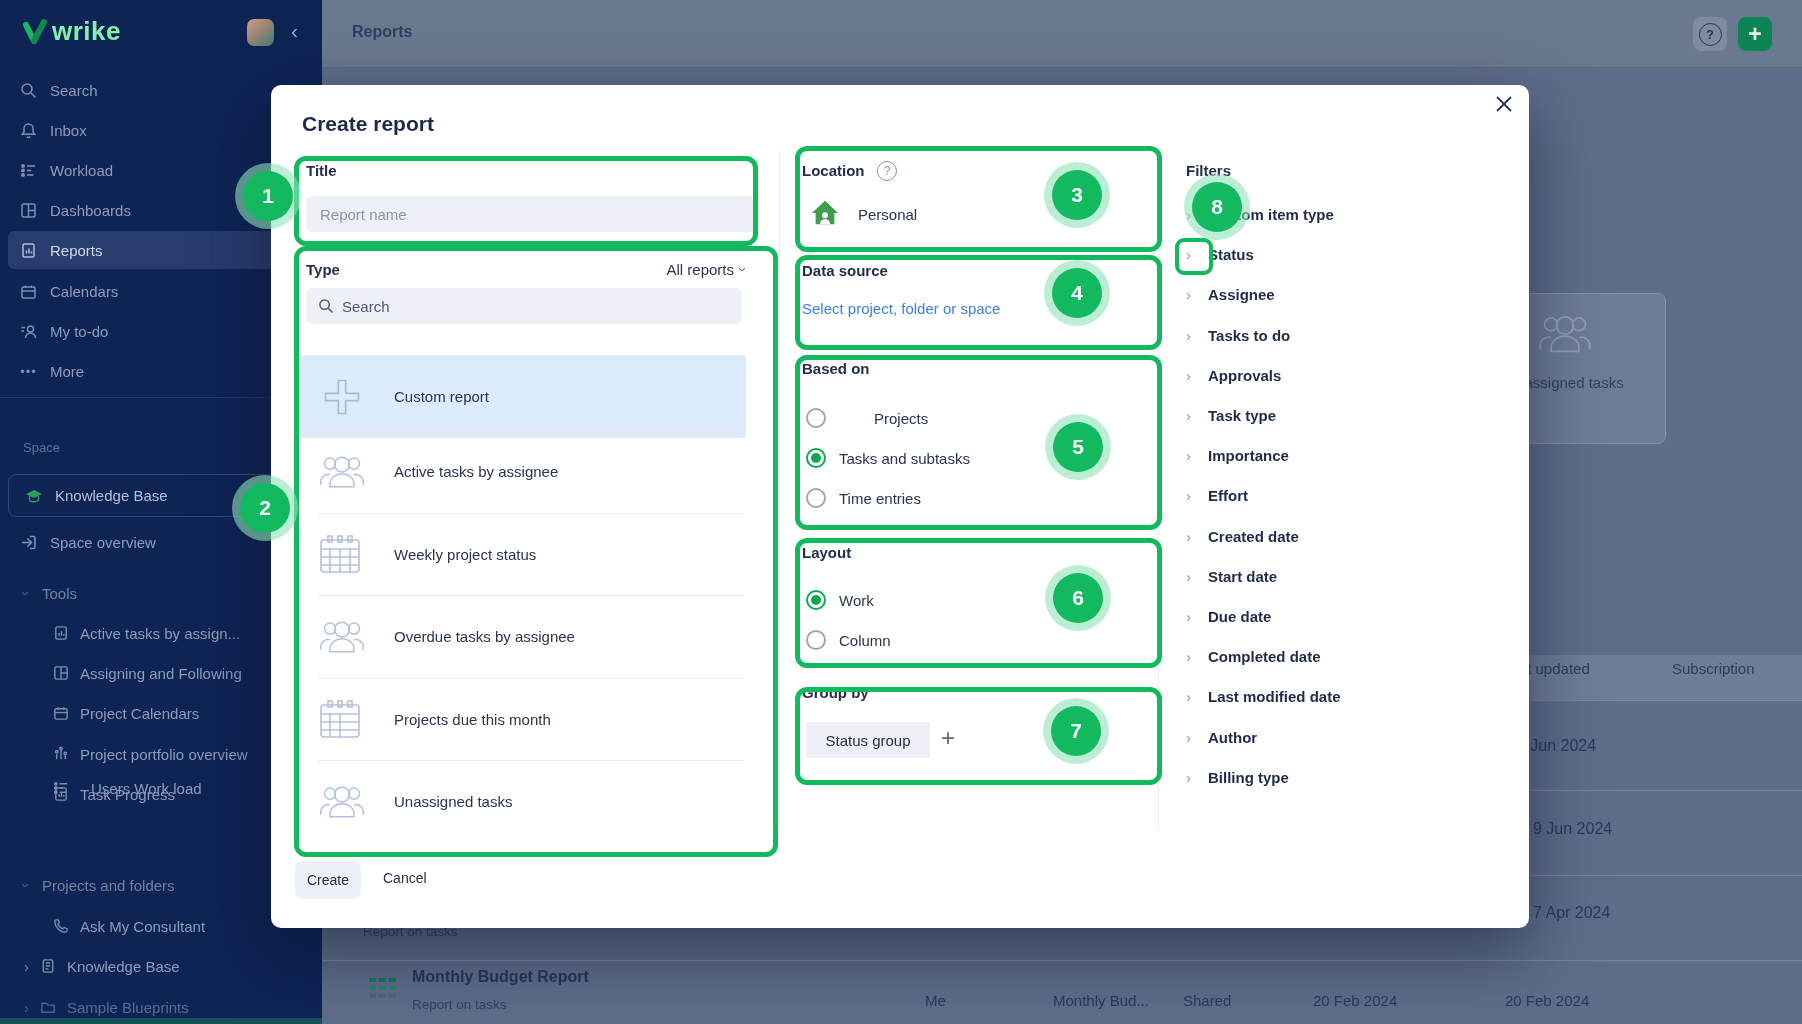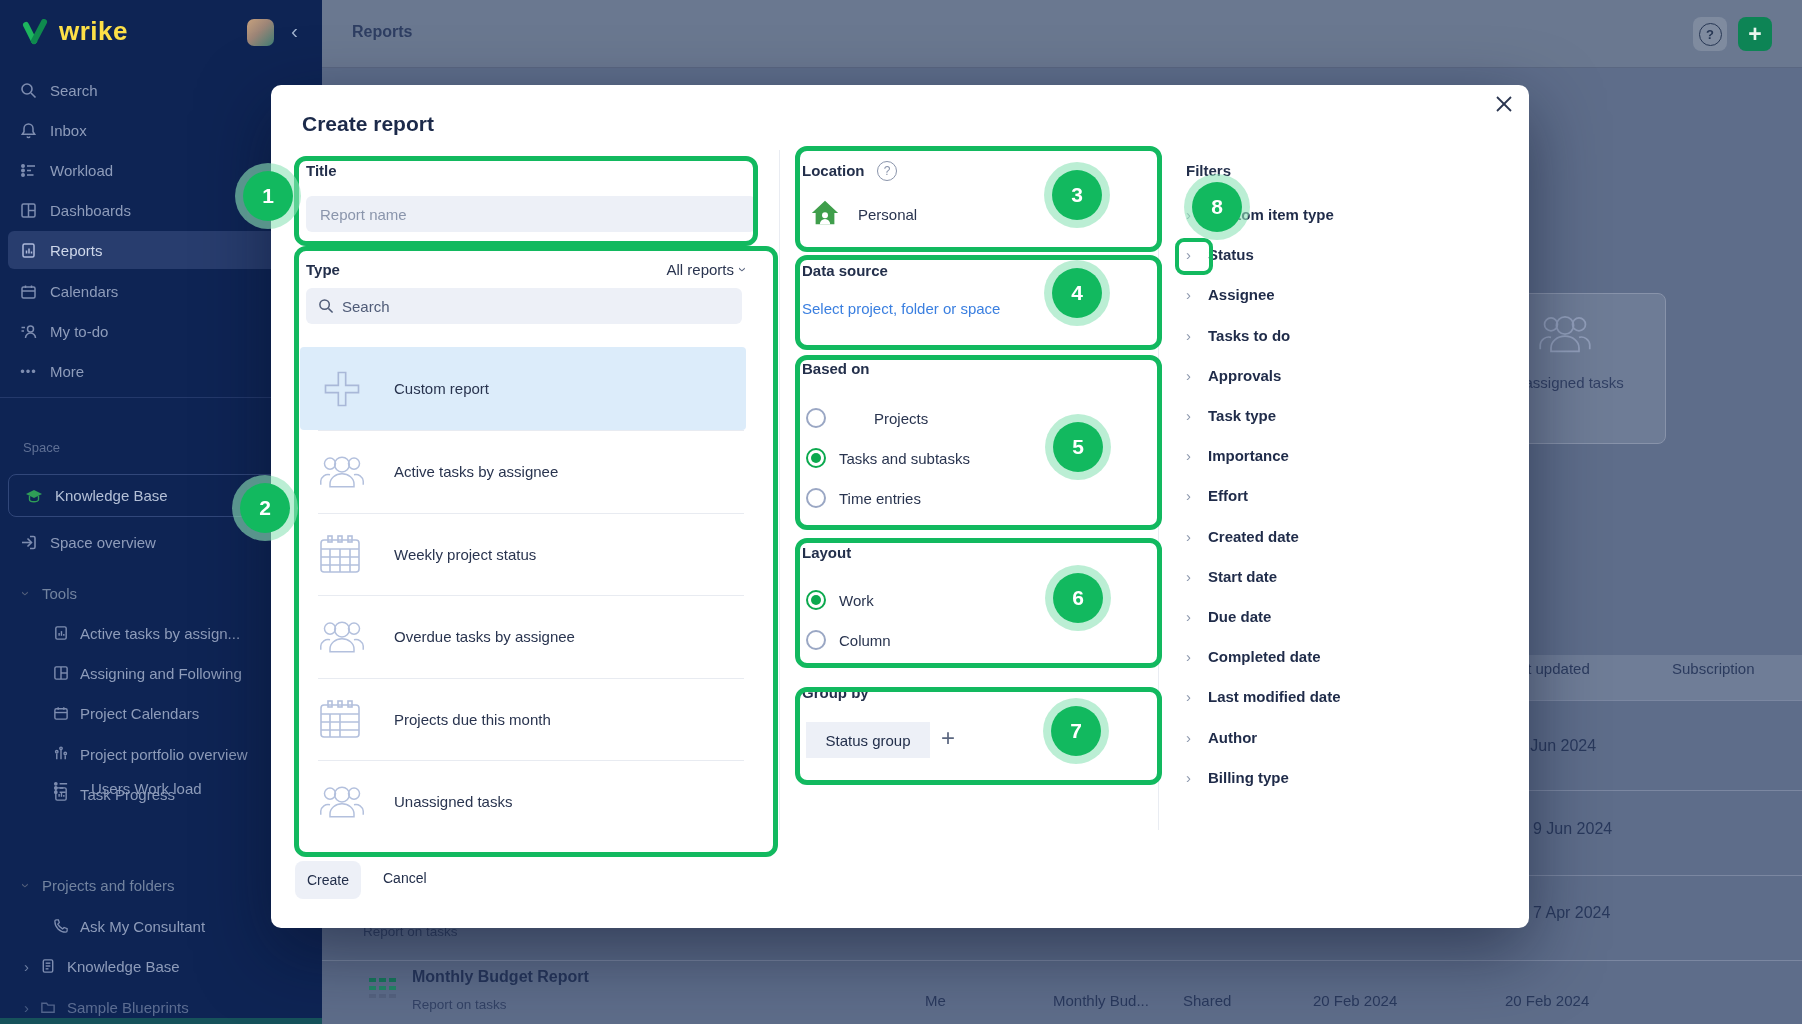--- a/index.html
+++ b/index.html
@@ -29,39 +29,39 @@
   .srow.hdr{color:#72839f;}
   .srow.hdr .chev{margin-left:24px;margin-right:13px;}
   .ssel{position:absolute;left:8px;top:231px;width:306px;height:38px;background:#283d6e;border-radius:6px;}
   .sdivider{position:absolute;left:0;top:397px;width:322px;height:1px;background:#24396b;}
   .sheader{position:absolute;left:23px;font-size:13px;color:#5f7095;}
   .kbbox{position:absolute;left:8px;top:474px;width:290px;height:41px;border:1px solid #31477a;border-radius:8px;
          display:flex;align-items:center;color:#b4c0d7;font-size:15px;}
   .kbbox .ic{width:18px;height:18px;margin-left:16px;margin-right:12px;}
   .chev{color:#6d7fa3;font-size:15px;}
   .logo-wrap{position:absolute;left:22px;top:16px;display:flex;align-items:center;}
-  .logo-text{font-size:26px;font-weight:bold;color:#fde047;letter-spacing:.5px;margin-left:7px;}
+  .logo-text{font-size:26px;font-weight:bold;color:#86efac;letter-spacing:.5px;}
   .avatar{position:absolute;left:247px;top:19px;width:27px;height:27px;border-radius:7px;
           background:linear-gradient(135deg,#c7a17d 0%,#9d8577 45%,#3f7d74 100%);}
   .collapse{position:absolute;left:291px;top:19px;font-size:21px;color:#9fb0cc;}
   .sbottom{position:absolute;left:0;top:1018px;width:322px;height:6px;background:#1b6b5f;opacity:.65;}
   
   .modal{left:271px;top:85px;width:1258px;height:843px;background:#ffffff;border-radius:10px;
          box-shadow:0 24px 70px rgba(8,16,40,.5);z-index:10;}
   .m-title{left:302px;top:112px;font-size:21px;font-weight:bold;color:#1c2a4a;z-index:11;}
   .lbl{font-size:15px;font-weight:bold;color:#232f4b;z-index:11;}
   .minput{position:absolute;background:#edf0f7;border:none;border-radius:6px;font-size:15px;
           font-family:"Liberation Sans",sans-serif;color:#2a3550;z-index:11;outline:none;}
   .minput::placeholder{color:#8a95ac;opacity:1;}
   .search-ph::placeholder{color:#4f5b77;}
   .vline{position:absolute;width:1px;background:#e9ecf2;z-index:11;}
   .trow{position:absolute;left:300px;width:446px;height:83px;display:flex;align-items:center;z-index:11;}
   .trow .ticon{width:48px;height:44px;margin-left:18px;margin-right:28px;flex:none;}
   .trow .tlabel{font-size:15px;color:#29344f;}
-  .trow.sel{background:#dcecfa;border-radius:4px;}
+  .trow.sel{background:#dcecfa;border-radius:4px;margin-top:8px;}
   .tdiv{position:absolute;left:318px;width:426px;height:1px;background:#e8ebf1;z-index:11;}
   .typehead{position:absolute;left:580px;top:261px;width:166px;display:flex;justify-content:flex-end;
             align-items:center;gap:7px;font-size:15px;color:#2a3550;z-index:11;}
   .rot90{display:inline-block;transform:rotate(90deg);font-size:15px;color:#55617c;}
   .qcirc{position:absolute;width:18px;height:18px;border-radius:50%;border:1.5px solid #8a94ab;color:#8a94ab;
          font-size:12px;display:flex;align-items:center;justify-content:center;z-index:11;}
   .linktxt{position:absolute;font-size:15px;color:#3a7fe0;z-index:11;}
   .radio-row{position:absolute;display:flex;align-items:center;gap:13px;z-index:11;font-size:15px;color:#29344f;}
   .radio{width:20px;height:20px;border-radius:50%;border:2px solid #9aa7c4;background:#fff;
          display:flex;align-items:center;justify-content:center;box-sizing:border-box;}

